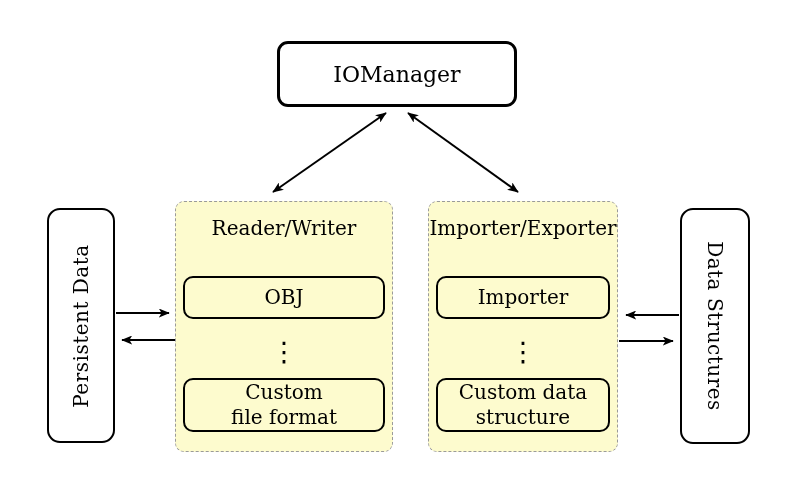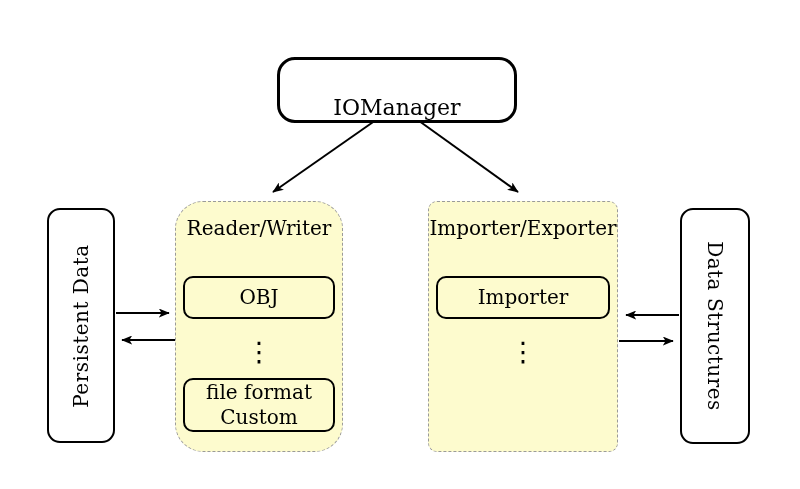--- a/index.html
+++ b/index.html
@@ -11,45 +11,44 @@
   *{box-sizing:border-box;margin:0;padding:0;}
   body{background:#ffffff;font-family:"DejaVu Serif","Liberation Serif",serif;color:var(--line);}
   .canvas{position:relative;width:800px;height:489px;background:#ffffff;overflow:hidden;}
 
   svg.arrows{position:absolute;left:0;top:0;width:800px;height:489px;pointer-events:none;}
   svg.arrows line{stroke:var(--line);stroke-width:2;}
 
   
   .node-top{
     position:absolute;left:277px;top:41px;width:240px;height:66px;
-    background:var(--node-fill);border:3px solid var(--line);border-radius:18px;
-    display:flex;align-items:flex-end;justify-content:center;
+    background:var(--node-fill);border:3px solid var(--line);border-radius:11px;
+    display:flex;align-items:center;justify-content:center;
     font-size:22px;
-    margin-top:16px;
   }
 
   
   .sidebox{
     position:absolute;top:208px;width:68px;height:235px;
     background:var(--node-fill);border:2.5px solid var(--line);border-radius:13px;
     display:flex;align-items:center;justify-content:center;
   }
   .sidebox.left{left:47px;}
   .sidebox.right{left:680px;width:70px;height:236px;}
   .sidebox .rot{white-space:nowrap;font-size:20px;letter-spacing:.5px;}
   .sidebox.left .rot{transform:rotate(-90deg);}
   .sidebox.right .rot{transform:rotate(90deg);}
 
   
   .module{
     position:absolute;top:201px;height:251px;
     background:var(--module-fill);
     border:1.5px dashed var(--module-border);border-radius:9px;
   }
-  .module.left{left:175px;width:168px;border-radius:28px;}
+  .module.left{left:175px;width:218px;}
   .module.right{left:428px;width:190px;text-decoration:underline;}
   .module-title{
     position:absolute;top:14px;left:0;right:0;
     text-align:center;font-size:20px;white-space:nowrap;
   }
   .item{
     position:absolute;left:7px;right:7px;
     background:var(--module-fill);border:2.5px solid var(--line);border-radius:10px;
     display:flex;flex-direction:column;align-items:center;justify-content:center;
     font-size:20px;text-align:right;line-height:25px;
@@ -94,26 +93,30 @@
     <span class="rot">Data Structures</span>
   </div>
 
   <div class="module left">
     <div class="module-title">Reader/Writer</div>
     <div class="item one">
       <span>OBJ</span>
     </div>
     <div class="dots">⋮</div>
     <div class="item two">
+      <span>Custom</span>
       <span>file format</span>
-      <span>Custom</span>
     </div>
   </div>
 
   <div class="module right">
     <div class="module-title">Importer/Exporter</div>
     <div class="item one">
       <span>Importer</span>
     </div>
     <div class="dots">⋮</div>
+    <div class="item two">
+      <span>Custom data</span>
+      <span>structure</span>
+    </div>
   </div>
 
 </div>
 
 </body></html>

